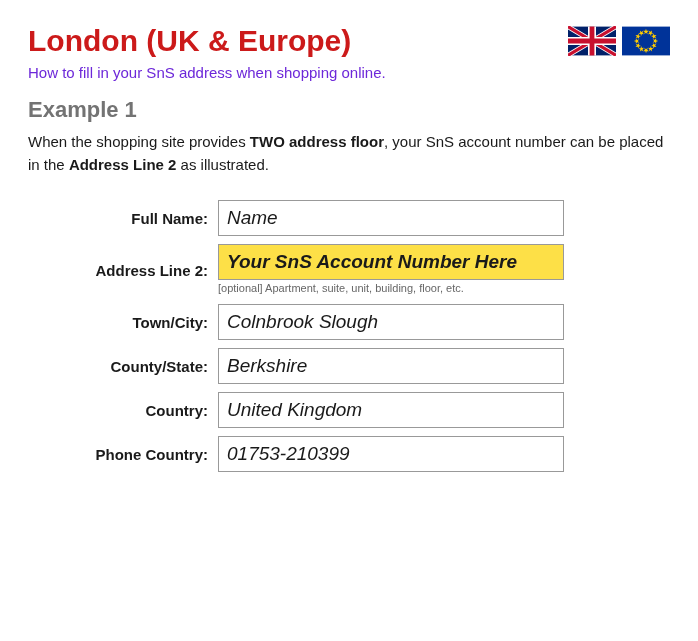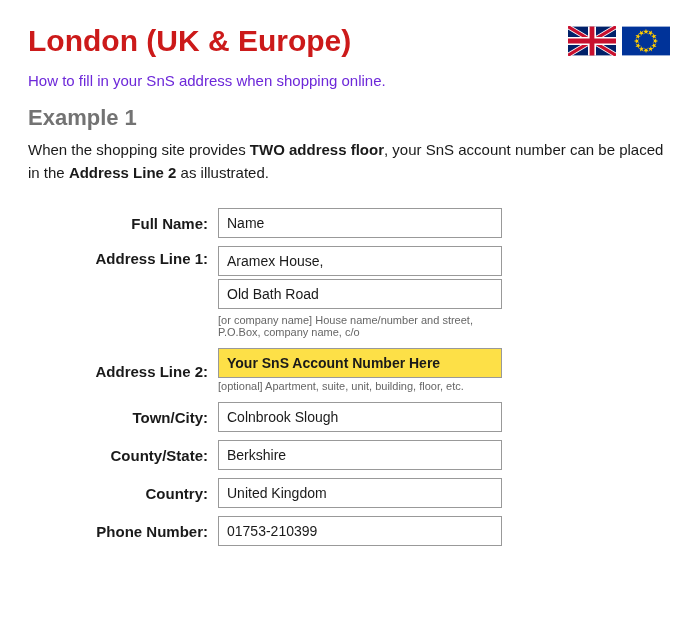--- a/index.html
+++ b/index.html
@@ -10,21 +10,21 @@
       min-height: 641px;
       padding: 24px 28px;
       font-size: 15px;
       color: #1a1a1a;
     }
 
     .header-row {
       display: flex;
       align-items: center;
       justify-content: space-between;
-      margin-bottom: 14px;
+      margin-bottom: 6px;
     }
 
     .page-title {
       font-size: 30px;
       font-weight: bold;
       color: #cc1a1a;
     }
 
     .flags {
       display: flex;
@@ -81,24 +81,25 @@
     }
 
     .form-table td.input-cell {
       padding: 4px 0;
     }
 
     .field-input {
       display: block;
       border: 1px solid #999;
       padding: 6px 8px;
-      font-size: 14px;
-      width: 284px;
+      font-size: 19px;
+      width: 346px;
       color: #1a1a1a;
       background: #fff;
+      font-style: italic;
     }
 
     .field-input.highlight {
       background: #fde047;
       font-weight: bold;
     }
 
     .hint-text {
       font-size: 11px;
       color: #666;
@@ -171,30 +172,20 @@
 <table class="form-table">
   <tbody>
 
     <tr>
       <td class="label-cell">Full Name:</td>
       <td class="input-cell">
         <input type="text" class="field-input" value="Name" style="">
       </td>
     </tr>
 
-    <tr>
-      <td class="label-cell top-align">Address Line 1:</td>
-      <td class="input-cell">
-        <div class="address-line1-group">
-          <input type="text" class="field-input" value="Aramex House," style="">
-          <input type="text" class="field-input" value="Old Bath Road" style="">
-          <span class="hint-text">[or company name] House name/number and street, P.O.Box, company name, c/o</span>
-        </div>
-      </td>
-    </tr>
 
     <tr>
       <td class="label-cell">Address Line 2:</td>
       <td class="input-cell">
         <input type="text" class="field-input highlight" value="Your SnS Account Number Here" style="">
         <span class="hint-text">[optional] Apartment, suite, unit, building, floor, etc.</span>
       </td>
     </tr>
 
     <tr>
@@ -213,19 +204,19 @@
 
 
     <tr>
       <td class="label-cell">Country:</td>
       <td class="input-cell">
         <input type="text" class="field-input" value="United Kingdom" style="">
       </td>
     </tr>
 
     <tr>
-      <td class="label-cell">Phone Number:</td>
+      <td class="label-cell">Phone Country:</td>
       <td class="input-cell">
         <input type="text" class="field-input" value="01753-210399" style="">
       </td>
     </tr>
   </tbody>
 </table>
 
 </body></html>

